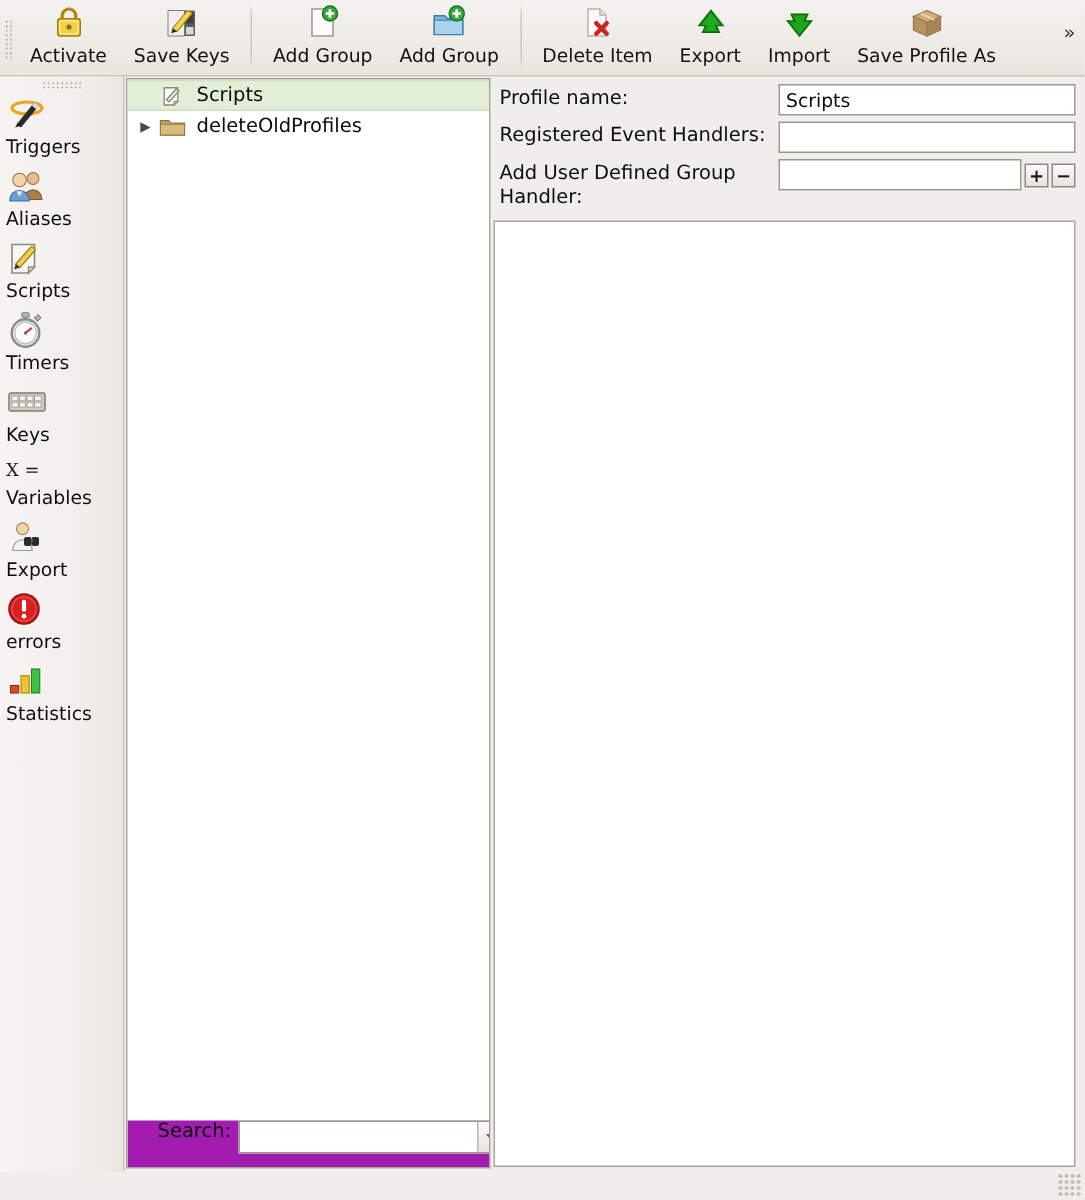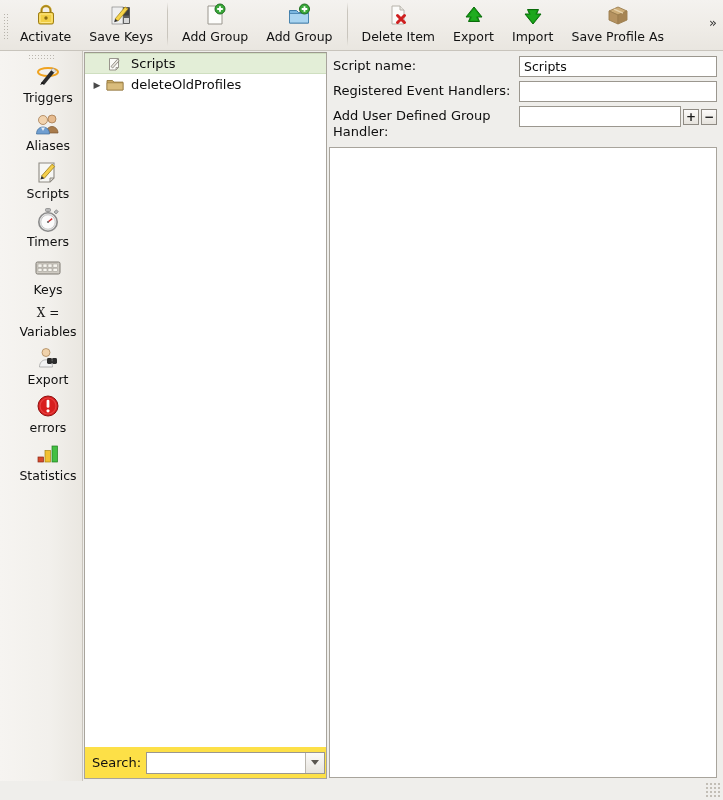--- a/index.html
+++ b/index.html
@@ -61,22 +61,22 @@
     width: 100%; height: 10px;
     display:flex; align-items:center; justify-content:center;
   }
   #sidebar .sb-grip .dots {
     width: 26px; height: 5px;
     background-image: radial-gradient(#bab6ae 38%, transparent 40%);
     background-size: 3px 3px;
   }
   .sb-item {
     width: 100%;
-    display: flex; flex-direction: column; align-items: center;
-    padding: 1px 0 4px 14px;
+    display: flex; flex-direction: column; align-items: flex-start;
+    padding: 1px 0 4px 4px;
     cursor: default;
   }
   .sb-item .ic { height: 28px; display:flex; align-items:center; justify-content:center; }
   .sb-item .lbl { font-size: 12.5px; line-height: 15px; color:#101010; }
 
   
   #treepanel {
     position: absolute; left: 84px; top: 52px; width: 243px; height: 727px;
     background: #ffffff;
     border: 1px solid #a8a49c;
@@ -95,22 +95,22 @@
   }
   .tree-row .arrow {
     width: 16px; flex: 0 0 16px; text-align: center;
     font-size: 9px; color: #4a4a4a;
   }
   .tree-row .twi { width: 20px; flex: 0 0 20px; display:flex; align-items:center; justify-content:center; }
   .tree-row .txt { padding-left: 6px; color: #0c0c0c; white-space: nowrap; }
 
   #searchbar {
     position: absolute; left: 0; bottom: 0; width: 241px; height: 31px;
-    background: #fde047;
-    display: flex; align-items: center; padding: 0 7px;
+    background: #a21caf;
+    display: flex; padding: 0 20px;
   }
   #searchbar .slabel { font-size: 13px; color:#101010; margin-right: 5px; }
   .combo {
     flex: 1 1 auto; height: 22px; display: flex;
     border: 1px solid #9b978f; background: #fff;
   }
   .combo input {
     flex: 1 1 auto; border: 0; outline: none; height: 100%;
     padding: 0 4px; font-size: 12px; background: #fff;
     font-family: "DejaVu Sans", "Liberation Sans", sans-serif;
@@ -432,21 +432,21 @@
         </span>
     </div>
 
   </div>
 </div>
 
 <div id="rightpane">
   <div class="form-grid">
 
     <div class="frow">
-      <span class="flabel">Script name:</span>
+      <span class="flabel">Profile name:</span>
       <span class="fin">
         <input type="text" value="Scripts" style="">
       </span>
     </div>
 
     <div class="frow">
       <span class="flabel">Registered Event Handlers:</span>
       <span class="fin">
         <input type="text" value="" style="">
       </span>

